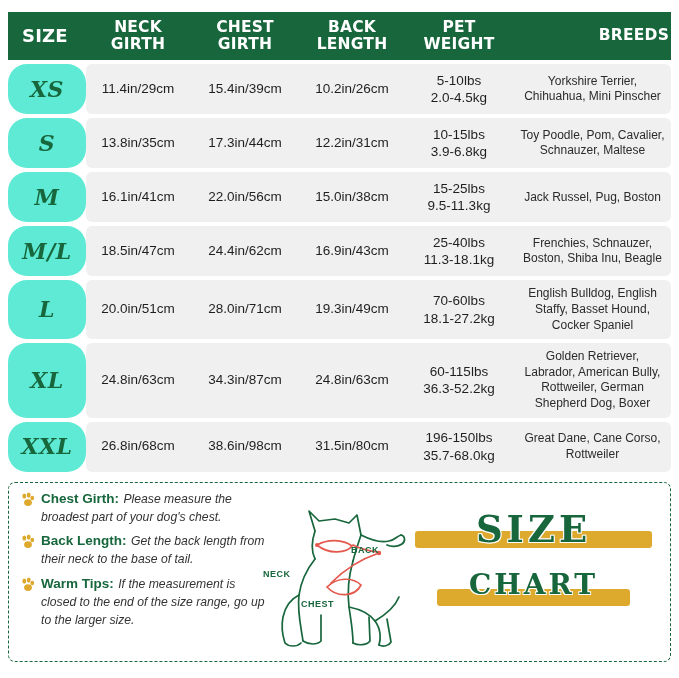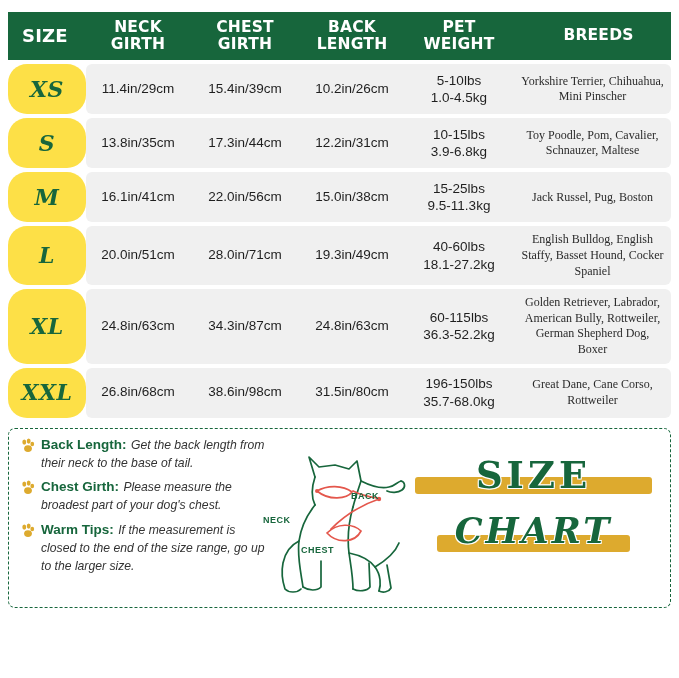--- a/index.html
+++ b/index.html
@@ -50,56 +50,56 @@
     text-align: center;
     vertical-align: middle;
     letter-spacing: 0.2px;
   }
   thead th.th-size {
     font-size: 18px;
     text-align: left;
     padding-left: 14px;
   }
   thead th.th-breeds {
-    text-align: center;
+    text-align: right;
     padding-left: 14px;
   }
 
   tbody td {
     background: #f0f0f0;
     text-align: center;
     vertical-align: middle;
     font-size: 13.5px;
     color: #1f1f1f;
     padding: 6px 2px;
     line-height: 1.25;
     height: 38px;
   }
   tbody td.cell-size {
-    background: #fde047;
+    background: #5eead4;
     color: #17663c;
     font-family: "DejaVu Serif", serif;
     font-weight: bold;
     font-style: italic;
     font-size: 22px;
     border-radius: 19px;
     letter-spacing: 0.5px;
   }
   tbody td.cell-breeds {
     font-size: 12px;
     color: #2b2b2b;
     line-height: 1.3;
     padding-left: 6px;
     padding-right: 6px;
   }
   tbody td.cell-weight {
     line-height: 1.3;
   }
   tbody tr td:nth-child(2) { border-radius: 6px 0 0 6px; }
-  tbody tr td:last-child   { border-radius: 0 6px 6px 0; font-family: Liberation Serif, serif; }
+  tbody tr td:last-child   { border-radius: 0 6px 6px 0; }
 
   
   .bottom {
     position: relative;
     margin-top: 6px;
     width: 663px;
     height: 180px;
     box-sizing: border-box;
     border: 1.6px dashed #17663c;
     border-radius: 7px;
@@ -171,21 +171,21 @@
   .sc-word {
     position: relative;
     font-family: "DejaVu Serif", serif;
     font-weight: bold;
     font-size: 37px;
     letter-spacing: 4px;
     color: #17663c;
     line-height: 56px;
     text-shadow: 1px 1px 0 #ffffff, -1px 1px 0 #ffffff, 1px -1px 0 #ffffff, -1px -1px 0 #ffffff;
   }
-  .sc-word.two { font-size: 35px; letter-spacing: 3px; font-style: italic; }
+  .sc-word.two { font-size: 28px; letter-spacing: 3px; }
 
   .lbl {
     position: absolute;
     font-size: 9px;
     font-weight: bold;
     color: #17663c;
     letter-spacing: 0.5px;
   }
   .lbl.neck  { left: 6px;  top: 74px; }
   .lbl.chest { left: 44px; top: 104px; }
@@ -228,21 +228,21 @@
       </tr>
     </thead>
     <tbody>
       <tr>
         <td class="cell-size">XS</td>
         <td>11.4in/29cm</td>
         <td>15.4in/39cm</td>
         <td>10.2in/26cm</td>
         <td class="cell-weight">
           <span>5-10lbs</span><br>
-          <span>1.0-4.5kg</span>
+          <span>2.0-4.5kg</span>
         </td>
         <td class="cell-breeds">Yorkshire Terrier, Chihuahua, Mini Pinscher</td>
       </tr>
       <tr>
         <td class="cell-size">S</td>
         <td>13.8in/35cm</td>
         <td>17.3in/44cm</td>
         <td>12.2in/31cm</td>
         <td class="cell-weight">
           <span>10-15lbs</span><br>
@@ -255,26 +255,37 @@
         <td>16.1in/41cm</td>
         <td>22.0in/56cm</td>
         <td>15.0in/38cm</td>
         <td class="cell-weight">
           <span>15-25lbs</span><br>
           <span>9.5-11.3kg</span>
         </td>
         <td class="cell-breeds">Jack Russel, Pug, Boston</td>
       </tr>
       <tr>
+        <td class="cell-size">M/L</td>
+        <td>18.5in/47cm</td>
+        <td>24.4in/62cm</td>
+        <td>16.9in/43cm</td>
+        <td class="cell-weight">
+          <span>25-40lbs</span><br>
+          <span>11.3-18.1kg</span>
+        </td>
+        <td class="cell-breeds">Frenchies, Schnauzer, Boston, Shiba Inu, Beagle</td>
+      </tr>
+      <tr>
         <td class="cell-size">L</td>
         <td>20.0in/51cm</td>
         <td>28.0in/71cm</td>
         <td>19.3in/49cm</td>
         <td class="cell-weight">
-          <span>40-60lbs</span><br>
+          <span>70-60lbs</span><br>
           <span>18.1-27.2kg</span>
         </td>
         <td class="cell-breeds">English Bulldog, English Staffy, Basset Hound, Cocker Spaniel</td>
       </tr>
       <tr>
         <td class="cell-size">XL</td>
         <td>24.8in/63cm</td>
         <td>34.3in/87cm</td>
         <td>24.8in/63cm</td>
         <td class="cell-weight">
@@ -304,37 +315,37 @@
       <div class="tip">
         <span class="paw">
           <svg viewBox="0 0 20 20" width="17" height="17" aria-hidden="true">
             <ellipse cx="6.2" cy="6" rx="2.3" ry="3" fill="#ddaa2e"></ellipse>
             <ellipse cx="11.4" cy="4.8" rx="2.3" ry="3.1" fill="#ddaa2e"></ellipse>
             <ellipse cx="15.6" cy="8.3" rx="2.2" ry="2.7" fill="#ddaa2e"></ellipse>
             <ellipse cx="10.6" cy="13.6" rx="4.6" ry="4" fill="#ddaa2e"></ellipse>
           </svg>
         </span>
         <span class="tip-text">
-          <span class="tip-title">Back Length:</span>
-          <span class="tip-body">Get the back length from their neck to the base of tail.</span>
+          <span class="tip-title">Chest Girth:</span>
+          <span class="tip-body">Please measure the broadest part of your dog's chest.</span>
         </span>
       </div>
 
       <div class="tip">
         <span class="paw">
           <svg viewBox="0 0 20 20" width="17" height="17" aria-hidden="true">
             <ellipse cx="6.2" cy="6" rx="2.3" ry="3" fill="#ddaa2e"></ellipse>
             <ellipse cx="11.4" cy="4.8" rx="2.3" ry="3.1" fill="#ddaa2e"></ellipse>
             <ellipse cx="15.6" cy="8.3" rx="2.2" ry="2.7" fill="#ddaa2e"></ellipse>
             <ellipse cx="10.6" cy="13.6" rx="4.6" ry="4" fill="#ddaa2e"></ellipse>
           </svg>
         </span>
         <span class="tip-text">
-          <span class="tip-title">Chest Girth:</span>
-          <span class="tip-body">Please measure the broadest part of your dog's chest.</span>
+          <span class="tip-title">Back Length:</span>
+          <span class="tip-body">Get the back length from their neck to the base of tail.</span>
         </span>
       </div>
 
       <div class="tip">
         <span class="paw">
           <svg viewBox="0 0 20 20" width="17" height="17" aria-hidden="true">
             <ellipse cx="6.2" cy="6" rx="2.3" ry="3" fill="#ddaa2e"></ellipse>
             <ellipse cx="11.4" cy="4.8" rx="2.3" ry="3.1" fill="#ddaa2e"></ellipse>
             <ellipse cx="15.6" cy="8.3" rx="2.2" ry="2.7" fill="#ddaa2e"></ellipse>
             <ellipse cx="10.6" cy="13.6" rx="4.6" ry="4" fill="#ddaa2e"></ellipse>

